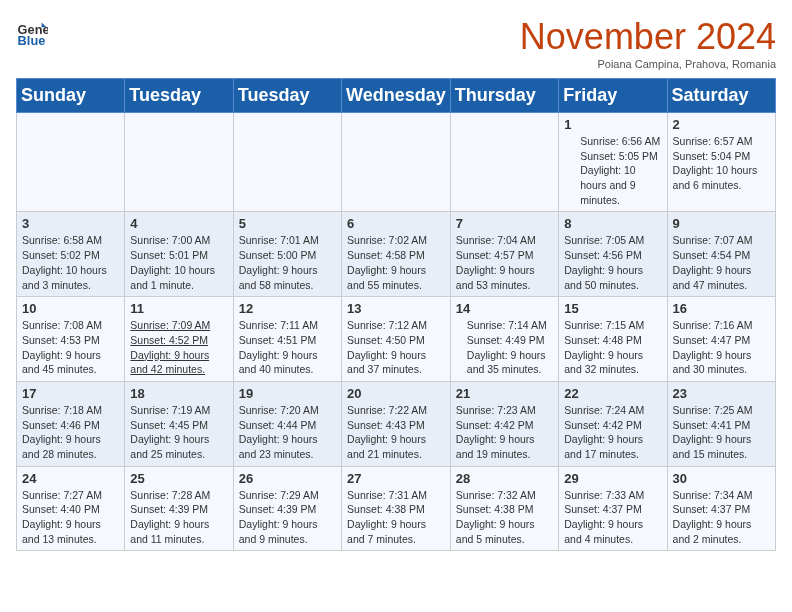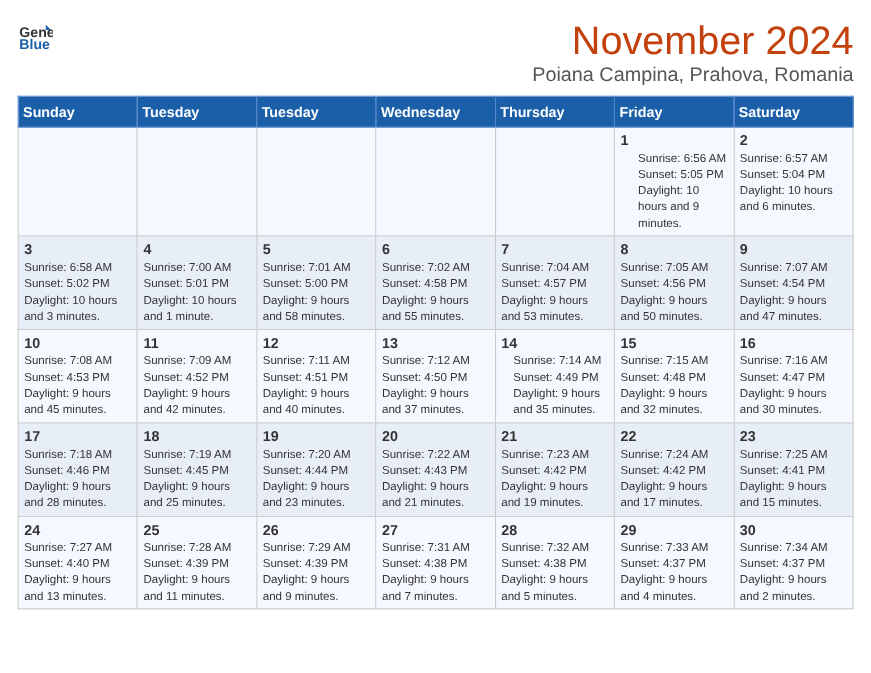--- a/index.html
+++ b/index.html
@@ -27,31 +27,31 @@
     }
     .title-area {
       text-align: right;
     }
     .month-title {
       font-size: 36px;
       font-weight: normal;
       color: #c2410c;
     }
     .subtitle {
-      font-size: 18px;
+      font-size: 11px;
       color: #555;
     }
     table {
       width: 100%;
       border-collapse: collapse;
     }
     thead tr th {
       background: #1a5fa8;
       color: #fff;
-      font-size: 13px;
+      font-size: 18px;
       font-weight: bold;
       padding: 6px 4px;
       text-align: left;
       border: 1px solid #5588cc;
     }
     tbody tr td {
       vertical-align: top;
       padding: 4px 5px;
       font-size: 11px;
       color: #333;
@@ -175,21 +175,21 @@
       </tr>
       <tr>
         <td>
           <span class="day-num">10</span>
           <div class="day-info" style="white-space: pre-line;">Sunrise: 7:08 AM
 Sunset: 4:53 PM
 Daylight: 9 hours and 45 minutes.</div>
         </td>
         <td>
           <span class="day-num">11</span>
-          <div class="day-info" style="white-space: pre-line;">Sunrise: 7:09 AM
+          <div class="day-info" style="white-space: pre-line; text-decoration: underline;">Sunrise: 7:09 AM
 Sunset: 4:52 PM
 Daylight: 9 hours and 42 minutes.</div>
         </td>
         <td>
           <span class="day-num">12</span>
           <div class="day-info" style="white-space: pre-line;">Sunrise: 7:11 AM
 Sunset: 4:51 PM
 Daylight: 9 hours and 40 minutes.</div>
         </td>
         <td>

